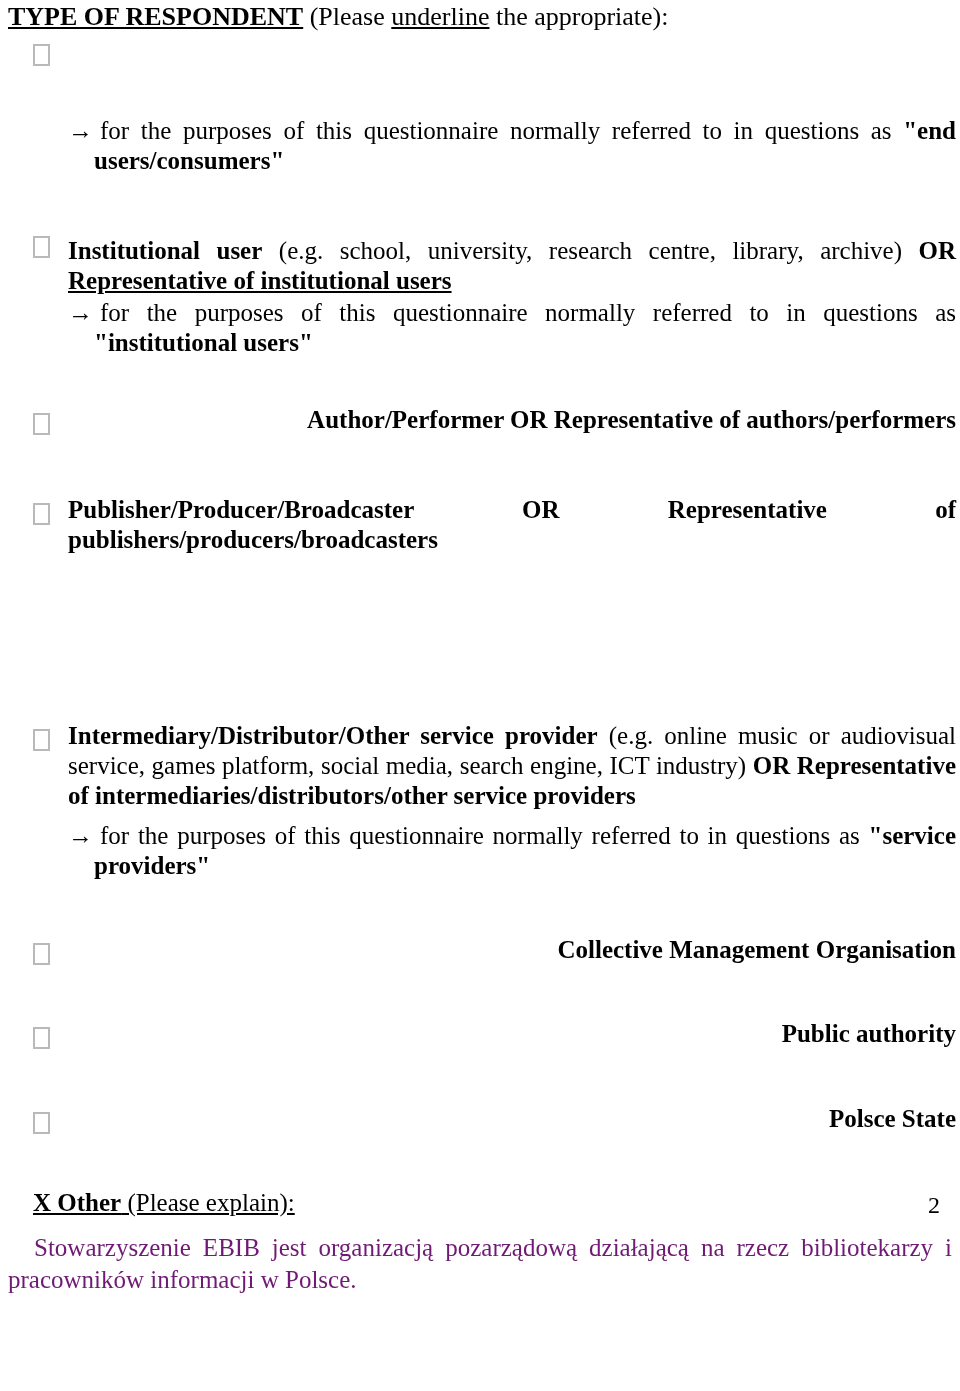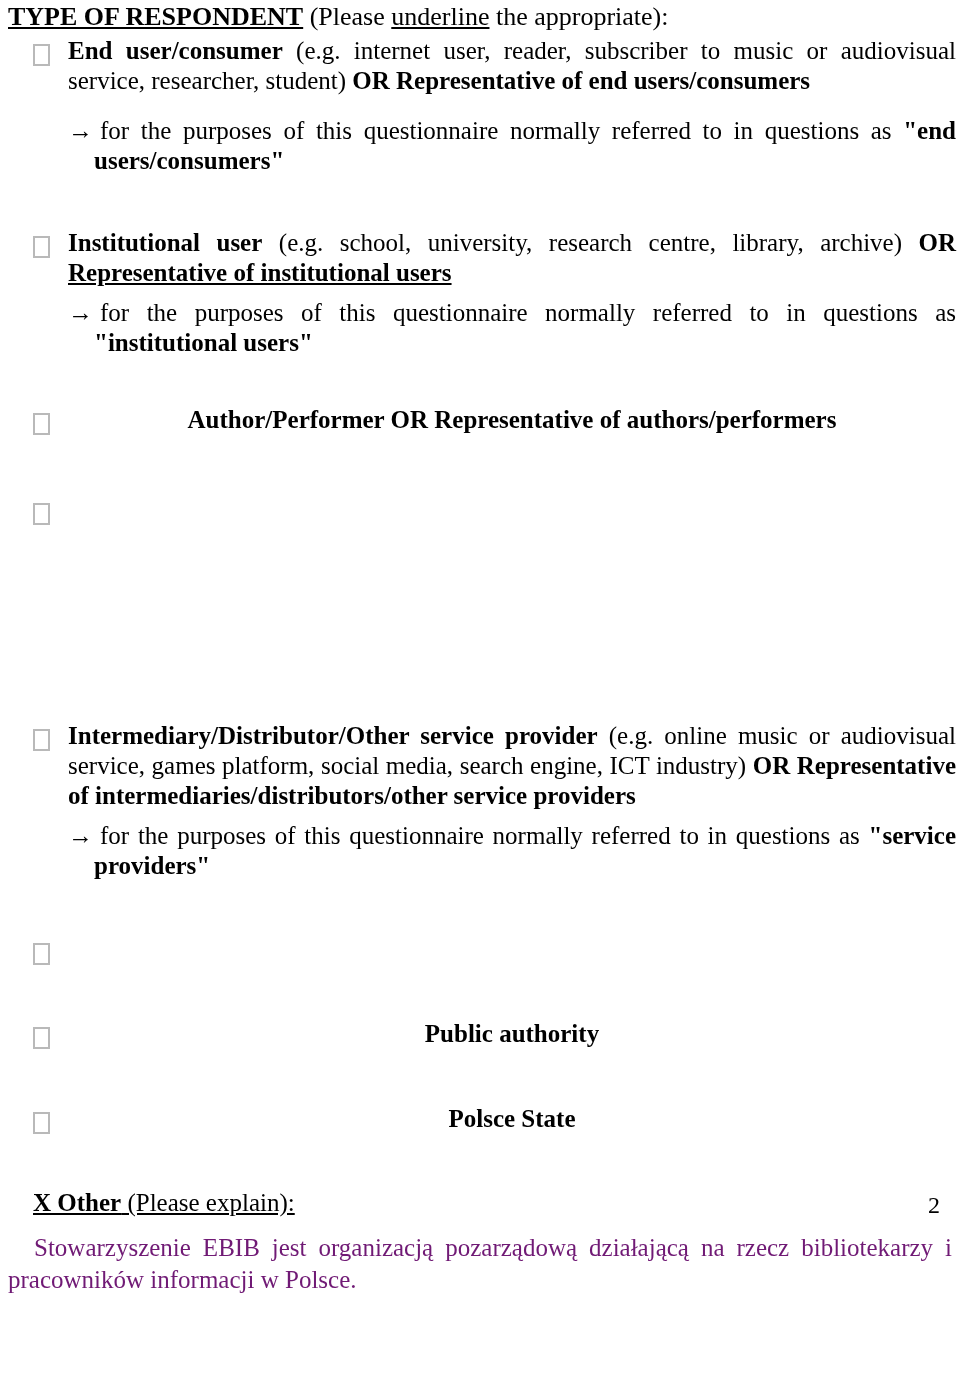--- a/index.html
+++ b/index.html
@@ -52,21 +52,21 @@
   .txt {
     position: absolute;
     left: 68px;
     width: 888px;
     font-size: 25px;
     line-height: 30px;
     text-align: justify;
     text-justify: inter-word;
     box-sizing: border-box;
   }
-  .txt.nojust { text-align: center; }
+  .txt.nojust { text-align: right; }
   .b  { font-weight: bold; }
   .u  { text-decoration: underline; }
   .bu { font-weight: bold; text-decoration: underline; text-align: right; }
 
   
   .arrowp {
     position: absolute;
     left: 68px;
     width: 888px;
     font-size: 25px;
@@ -115,53 +115,56 @@
 </head>
 <body>
 
 <div class="page">
 
   <div class="heading">
     <span class="ttl">TYPE OF RESPONDENT</span><span> (Please </span><span class="u">underline</span><span> the appropriate):</span>
   </div>
 
   <div class="cbx" style="top:44px;"></div>
-  <div class="txt" style="top:36px;">
-    <span class="b">End user/consumer</span><span> (e.g. internet user, reader, subscriber to music or audiovisual service, researcher, student) </span><span class="b">OR Representative of end users/consumers</span>
-  </div>
   <div class="arrowp indent" style="top:116px;">
     <span class="arw">→</span><span>for the purposes of this questionnaire normally referred to in questions as </span><span class="b">"end users/consumers"</span>
   </div>
 
   <div class="cbx" style="top:236px;"></div>
-  <div class="txt" style="top:228px;">
+  <div class="txt" style="top:236px;">
     <span class="b">Institutional user</span><span> (e.g. school, university, research centre, library, archive) </span><span class="b">OR</span>
     <span class="bu">Representative of institutional users</span>
   </div>
   <div class="arrowp indent" style="top:298px;">
     <span class="arw">→</span><span>for the purposes of this questionnaire normally referred to in questions as </span><span class="b">"institutional users"</span>
   </div>
 
   <div class="cbx" style="top:413px;"></div>
   <div class="txt nojust" style="top:405px;">
     <span class="b">Author/Performer OR Representative of authors/performers</span>
   </div>
 
   <div class="cbx" style="top:503px;"></div>
+  <div class="txt" style="top:495px;">
+    <span class="b">Publisher/Producer/Broadcaster OR Representative of publishers/producers/broadcasters</span>
+  </div>
 
 
   <div class="cbx" style="top:729px;"></div>
   <div class="txt" style="top:721px;">
     <span class="b">Intermediary/Distributor/Other service provider</span><span> (e.g. online music or audiovisual service, games platform, social media, search engine, ICT industry) </span><span class="b">OR Representative of intermediaries/distributors/other service providers</span>
   </div>
   <div class="arrowp indent" style="top:821px;">
     <span class="arw">→</span><span>for the purposes of this questionnaire normally referred to in questions as </span><span class="b">"service providers"</span>
   </div>
 
   <div class="cbx" style="top:943px;"></div>
+  <div class="txt nojust" style="top:935px;">
+    <span class="b">Collective Management Organisation</span>
+  </div>
 
   <div class="cbx" style="top:1027px;"></div>
   <div class="txt nojust" style="top:1019px;">
     <span class="b">Public authority</span>
   </div>
 
   <div class="cbx" style="top:1112px;"></div>
   <div class="txt nojust" style="top:1104px;">
     <span class="b">Polsce State</span>
   </div>

